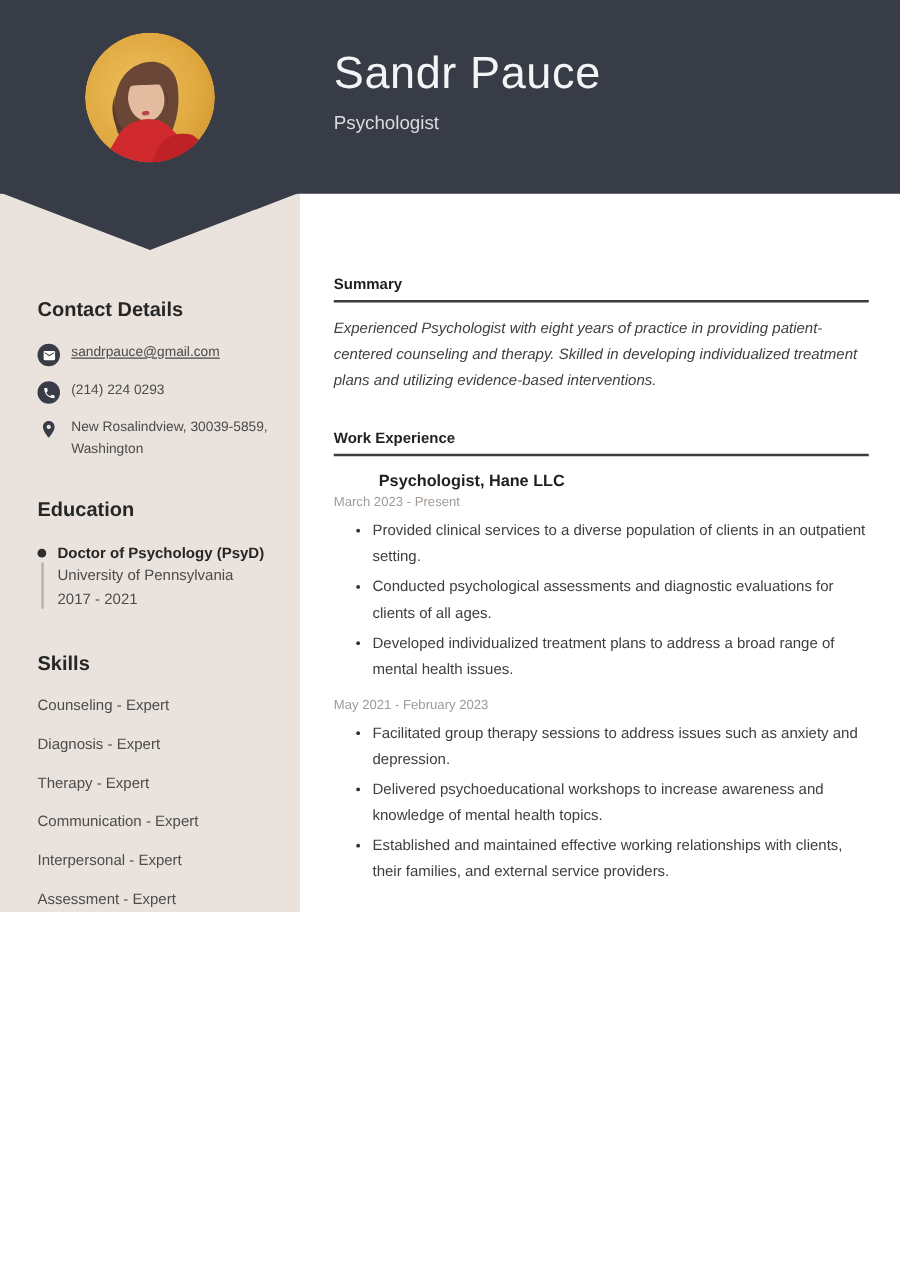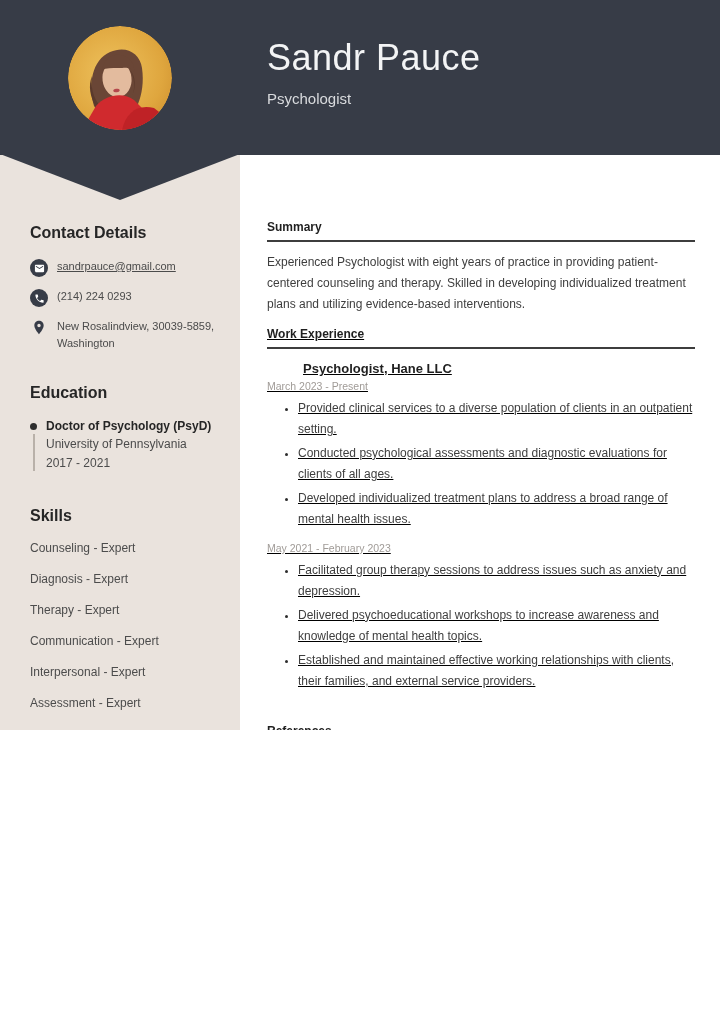--- a/index.html
+++ b/index.html
@@ -25,21 +25,21 @@
   .header-band{position:absolute;left:0;top:0;width:720px;height:155px;background:var(--header-bg);z-index:2;}
   .header-chevron{position:absolute;left:0;top:154px;width:240px;height:46px;background:var(--header-bg);
     clip-path:polygon(0 0,100% 0,50% 100%);z-index:2;}
 
   .avatar{position:absolute;left:68px;top:26px;width:104px;height:104px;border-radius:50%;overflow:hidden;z-index:3;}
   .header-text{position:absolute;left:267px;top:38px;z-index:3;}
   .name{font-size:36px;font-weight:400;color:var(--name-color);letter-spacing:.5px;line-height:1.1;}
   .job-title-header{margin-top:12px;font-size:15px;color:var(--subtitle-color);}
 
   
-  .sidebar{position:absolute;left:0;top:0;width:240px;height:100%;padding:224px 20px 0 30px;z-index:3;}
+  .sidebar{position:absolute;left:0;top:16px;width:240px;height:100%;padding:224px 20px 0 30px;z-index:3;}
   .side-heading{font-size:16px;font-weight:700;color:#262626;margin-bottom:16px;}
   .contact-row{display:flex;align-items:flex-start;gap:9px;margin-bottom:11px;}
   .icon-badge{flex:0 0 18px;width:18px;height:18px;border-radius:50%;background:var(--header-bg);
     display:flex;align-items:center;justify-content:center;margin-top:1px;}
   .icon-badge svg{width:11px;height:11px;display:block;}
   .pin-wrap{flex:0 0 18px;width:18px;height:20px;display:flex;justify-content:center;}
   .pin-wrap svg{width:16px;height:19px;display:block;}
   .contact-text{font-size:11px;color:#4b4b4b;line-height:1.55;word-break:break-word;}
   a.contact-link{color:#4b4b4b;text-decoration:underline;}
 
@@ -51,22 +51,22 @@
   .edu-degree{font-size:12px;font-weight:700;color:#262626;line-height:1.45;}
   .edu-school,.edu-years{font-size:12px;color:#4b4b4b;line-height:1.58;}
 
   .skills-section{margin-top:34px;}
   .skill-item{font-size:12px;color:#4c4c4c;margin-bottom:16px;line-height:1.25;}
 
   
   .main{position:absolute;left:240px;top:0;width:480px;height:100%;padding:220px 25px 0 27px;z-index:3;}
   .section-heading{font-size:12px;font-weight:700;color:var(--heading-dark);padding-bottom:6px;
     border-bottom:2px solid var(--rule-color);}
-  .summary-text{margin-top:10px;font-size:12px;line-height:21px;color:var(--body-text);}
-  .work-section{margin-top:12px;text-decoration:underline;}
+  .summary-text{margin-top:10px;font-size:12px;line-height:21px;color:var(--body-text);font-style:italic;}
+  .work-section{margin-top:28px;}
   .job{margin-top:12px;}
   .job-title{font-size:13px;font-weight:700;color:var(--heading-dark);line-height:1.3;padding-left:36px;}
   .job-dates{margin-top:2px;font-size:10.5px;color:var(--muted-text);}
   .job ul{margin-top:6px;padding-left:31px;}
   .job li{font-size:12px;line-height:21px;color:var(--body-text);margin-bottom:3px;}
   .job li::marker{color:#2c2c2c;font-size:11px;}
   .references-section{margin-top:32px;}
   .references-text{margin-top:11px;font-size:12px;color:var(--body-text);}
 </style>
 </head>

